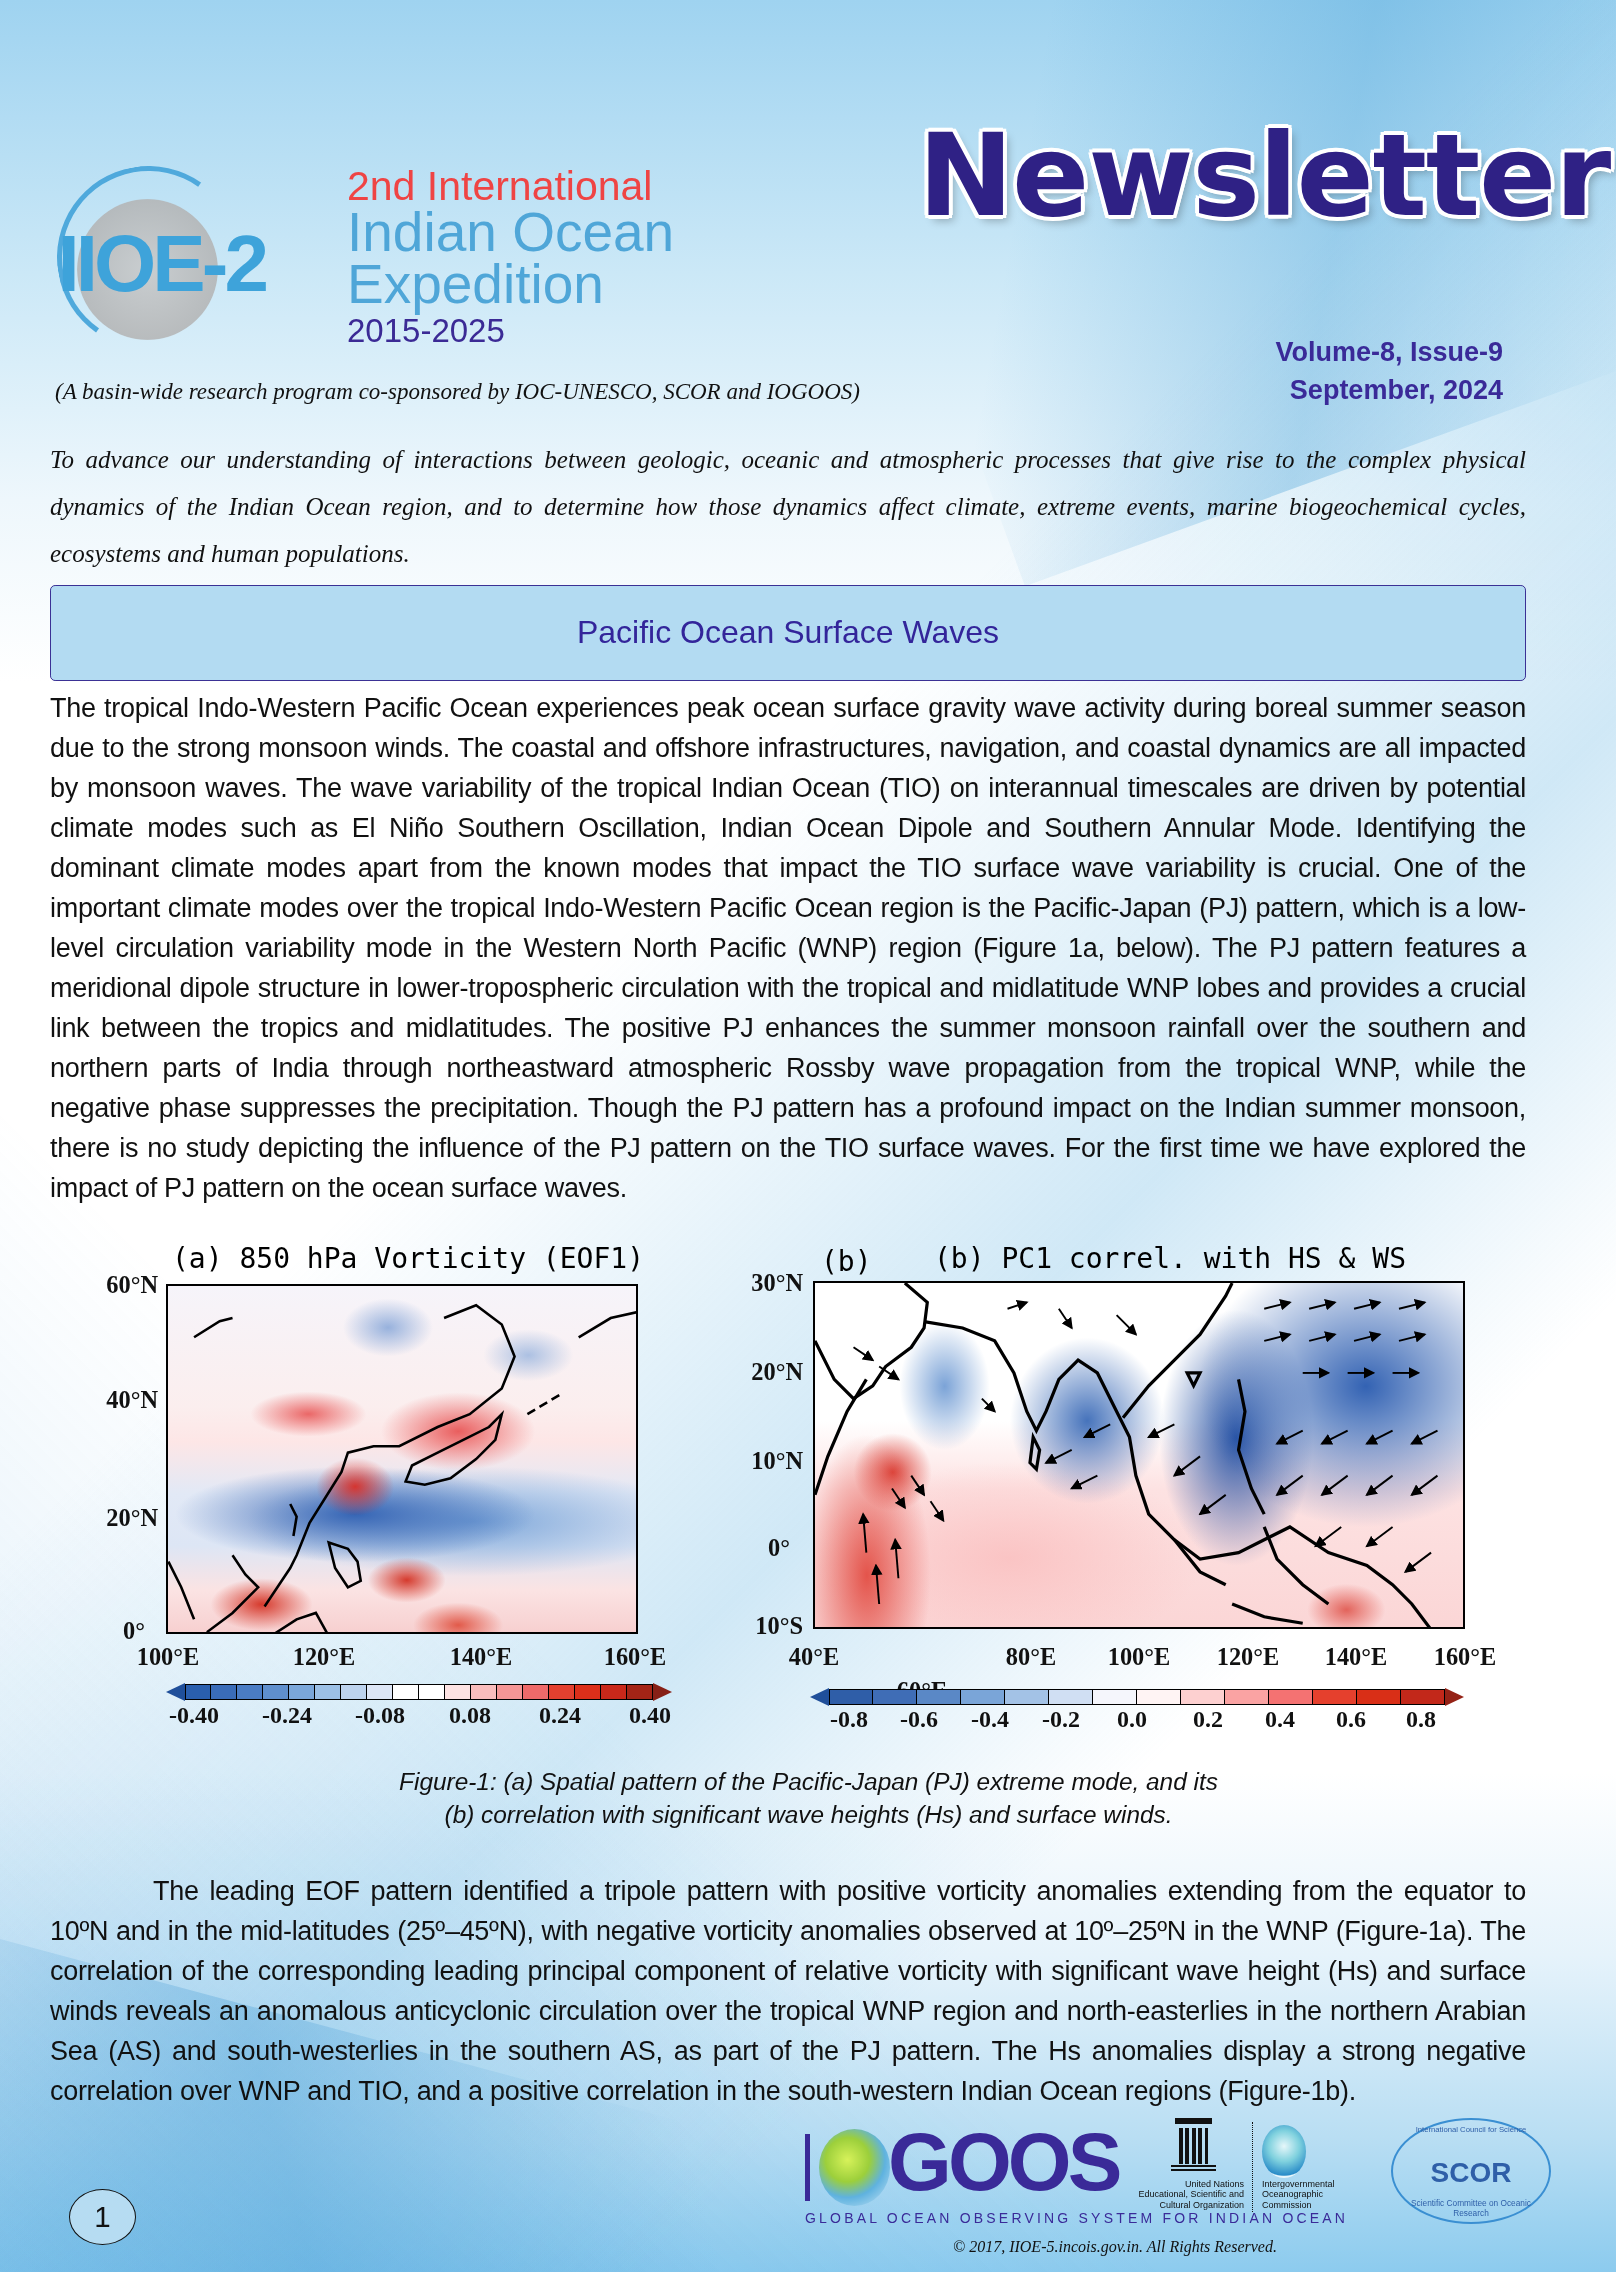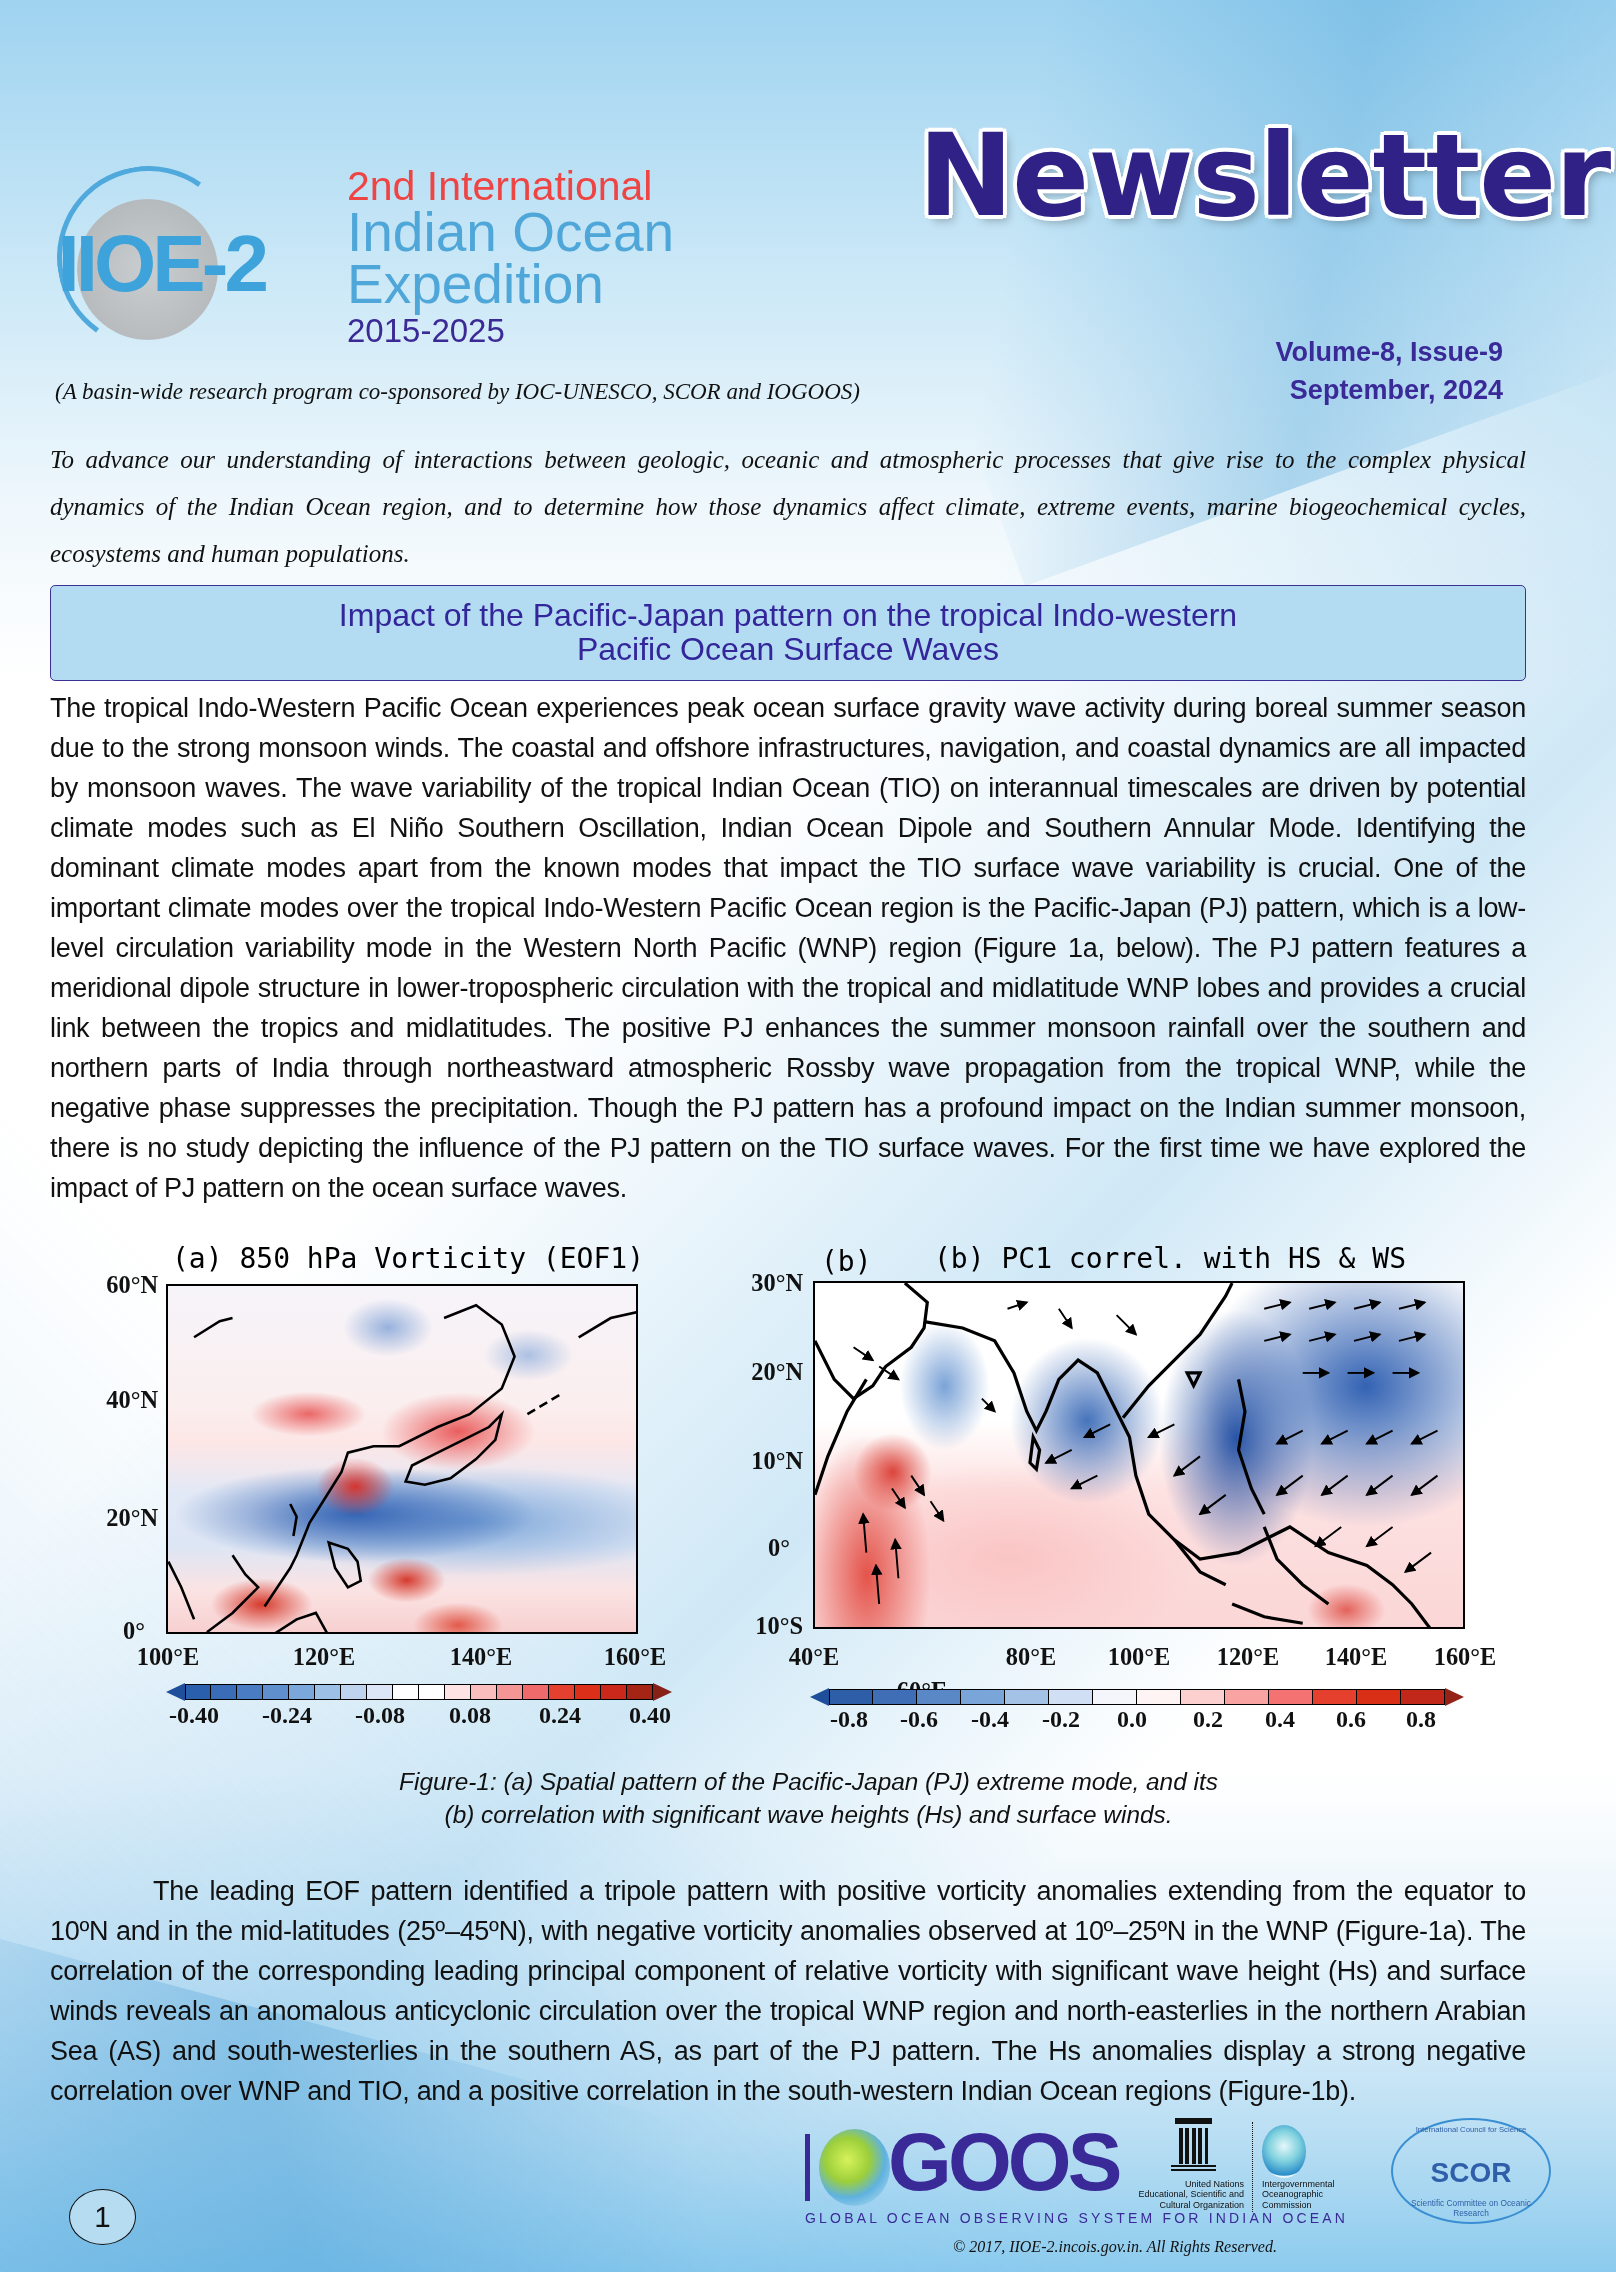--- a/index.html
+++ b/index.html
@@ -96,21 +96,20 @@
 
 <div class="newsletter-title">Newsletter</div>
 <div class="issue-info">
   <div>Volume-8, Issue-9</div>
   <div>September, 2024</div>
 </div>
 
 <div class="mission">To advance our understanding of interactions between geologic, oceanic and atmospheric processes that give rise to the complex physical dynamics of the Indian Ocean region, and to determine how those dynamics affect climate, extreme events, marine biogeochemical cycles, ecosystems and human populations.</div>
 
 <div class="title-box">
-  <span>Impact of the Pacific-Japan pattern on the tropical Indo-western</span>
   <span>Pacific Ocean Surface Waves</span>
 </div>
 
 <div class="body1">The tropical Indo-Western Pacific Ocean experiences peak ocean surface gravity wave activity during boreal summer season due to the strong monsoon winds. The coastal and offshore infrastructures, navigation, and coastal dynamics are all impacted by monsoon waves. The wave variability of the tropical Indian Ocean (TIO) on interannual timescales are driven by potential climate modes such as El Niño Southern Oscillation, Indian Ocean Dipole and Southern Annular Mode. Identifying the dominant climate modes apart from the known modes that impact the TIO surface wave variability is crucial. One of the important climate modes over the tropical Indo-Western Pacific Ocean region is the Pacific-Japan (PJ) pattern, which is a low-level circulation variability mode in the Western North Pacific (WNP) region  (Figure 1a, below). The PJ pattern features a meridional dipole structure in lower-tropospheric circulation with the tropical and midlatitude WNP lobes and provides a crucial link between the tropics and midlatitudes. The positive PJ enhances the summer monsoon rainfall over the southern and northern parts of India through northeastward atmospheric Rossby wave propagation from the tropical WNP, while the negative phase suppresses the precipitation. Though the PJ pattern has a profound impact on the Indian summer monsoon, there is no study depicting the influence of the PJ pattern on the TIO surface waves. For the first time we have explored the impact of PJ pattern on the ocean surface waves.</div>
 
 <div class="fig" style="left:0;top:0;">
   <div class="fig-title" style="left:172px;top:1242px;">(a) 850 hPa Vorticity (EOF1)</div>
   <div class="map" style="left:166px;top:1284px;width:472px;height:350px;
     background:
       radial-gradient(ellipse 77px 39px at 62% 42%, rgba(230,70,70,0.85), rgba(230,70,70,0) 100%),
@@ -321,14 +320,14 @@
     <div>Commission</div>
   </div>
 </div>
 
 <div class="scor">
   <div class="scor-top">International Council for Science</div>
   <div class="scor-text">SCOR</div>
   <div class="scor-bot">Scientific Committee on Oceanic Research</div>
 </div>
 
-<div class="copyright">© 2017, IIOE-2.incois.gov.in. All Rights Reserved.</div>
+<div class="copyright">© 2017, IIOE-5.incois.gov.in. All Rights Reserved.</div>
 
 
 </body></html>

